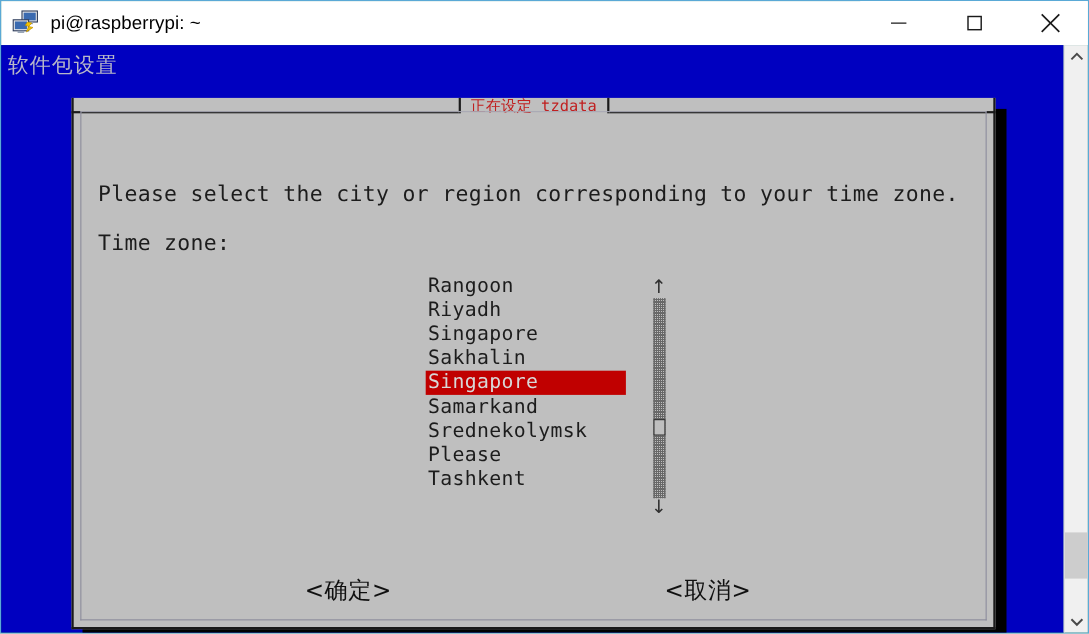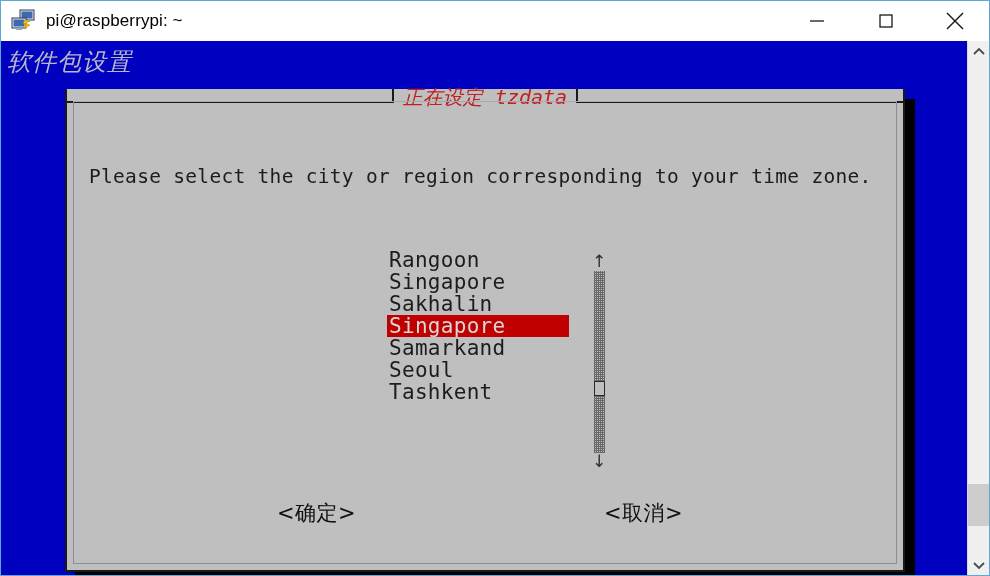--- a/index.html
+++ b/index.html
@@ -53,25 +53,24 @@
   
   #term {
     position: absolute; left: 0; top: 40px;
     width: 966px; height: 535px;
     background: #0000c0;
     overflow: hidden;
   }
   #pkg-header {
     position: absolute; left: 6px; top: 5px;
     font-family: "DejaVu Sans", sans-serif;
-    font-size: 24px;
+    font-size: 19px;
     color: #b8b8c8;
     letter-spacing: 1px;
     white-space: nowrap;
-    font-style: italic;
   }
 
   
   #dlg-shadow {
     position: absolute;
     left: 74px; top: 58px;
     width: 840px; height: 494px;
     background: #000000;
   }
 
@@ -93,26 +92,25 @@
     height: 2px; background: #1a1a1a; flex: 1 1 auto;
   }
   .topline.left { margin-left: 0; }
   .topcap {
     width: 2px; height: 14px; background: #1a1a1a; flex: none;
   }
   #dlg-title {
     flex: none;
     padding: 0 9px;
     font-family: "DejaVu Sans Mono", monospace;
-    font-size: 20px;
+    font-size: 14px;
     color: #c02020;
     line-height: 15px;
     white-space: nowrap;
     transform: translateY(2px);
-    font-style: italic;
   }
 
   
   #dlg-inner {
     position: absolute;
     left: 6px; top: 12px; right: 6px; bottom: 6px;
     border: 1px solid #8c8c9c;
     border-top-color: #a8a8b4;
   }
 
@@ -136,21 +134,21 @@
   
   #list {
     position: absolute;
     left: 320px; top: 146px;
     width: 184px;
   }
   .list-item {
     height: 22px;
     line-height: 22px;
     font-family: "DejaVu Sans Mono", monospace;
-    font-size: 21px;
+    font-size: 18px;
     color: #1c1c1c;
     white-space: pre;
     letter-spacing: 0.3px;
     padding-left: 2px;
   }
   .list-item.selected {
     background: #c00000;
     color: #d8d8d8;
     width: 182px;
   }
@@ -191,20 +189,21 @@
     left: 0; top: 396px;
     width: 836px; height: 40px;
   }
   .tui-button {
     position: absolute;
     font-family: "DejaVu Sans", sans-serif;
     font-size: 21px;
     color: #101010;
     white-space: nowrap;
     letter-spacing: 0.5px;
+    margin-top: 24px;
   }
   #btn-ok { left: 210px; top: 0; }
   #btn-cancel { left: 537px; top: 0; }
 
   
   #winscroll {
     position: absolute;
     right: 0; top: 40px;
     width: 22px; height: 535px;
     background: #f0f0f0;
@@ -275,28 +274,31 @@
         <div id="dlg-title">正在设定 tzdata</div>
         <div class="topcap"></div>
         <div class="topline"></div>
       </div>
 
       <div id="dlg-inner"></div>
 
       <div id="dlg-content">
 
         <div id="prompt-1" class="prompt-line">Please select the city or region corresponding to your time zone.</div>
+        <div id="prompt-2" class="prompt-line">Time zone:</div>
 
         <div id="list">
           <div class="list-item">Rangoon</div>
+          <div class="list-item">Riyadh</div>
           <div class="list-item">Singapore</div>
           <div class="list-item">Sakhalin</div>
           <div class="list-item selected">Singapore</div>
           <div class="list-item">Samarkand</div>
-          <div class="list-item">Seoul</div>
+          <div class="list-item">Srednekolymsk</div>
+          <div class="list-item">Please</div>
           <div class="list-item">Tashkent</div>
         </div>
 
         <div id="tui-scroll">
           <div id="tui-arrow-up">↑</div>
           <div id="tui-track"></div>
           <div id="tui-thumb"></div>
           <div id="tui-arrow-down">↓</div>
         </div>
 

